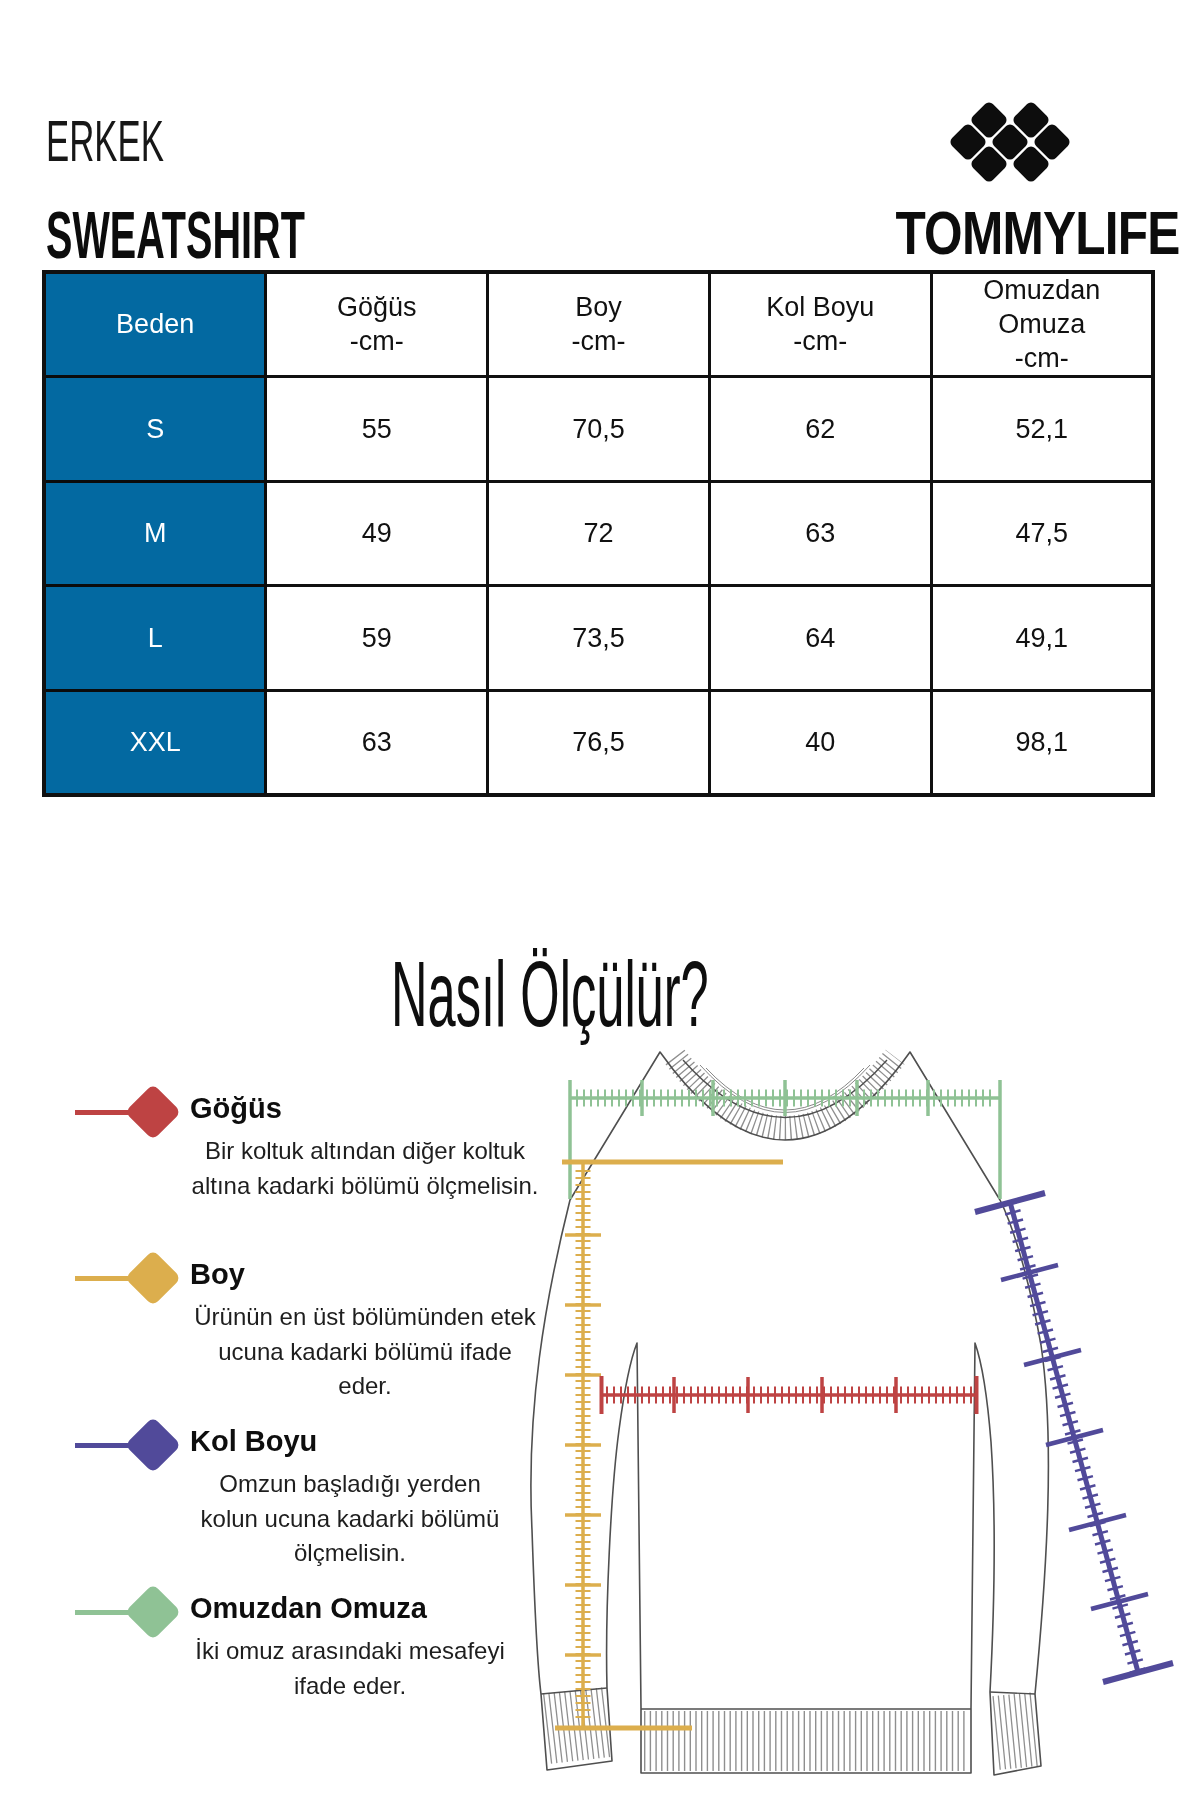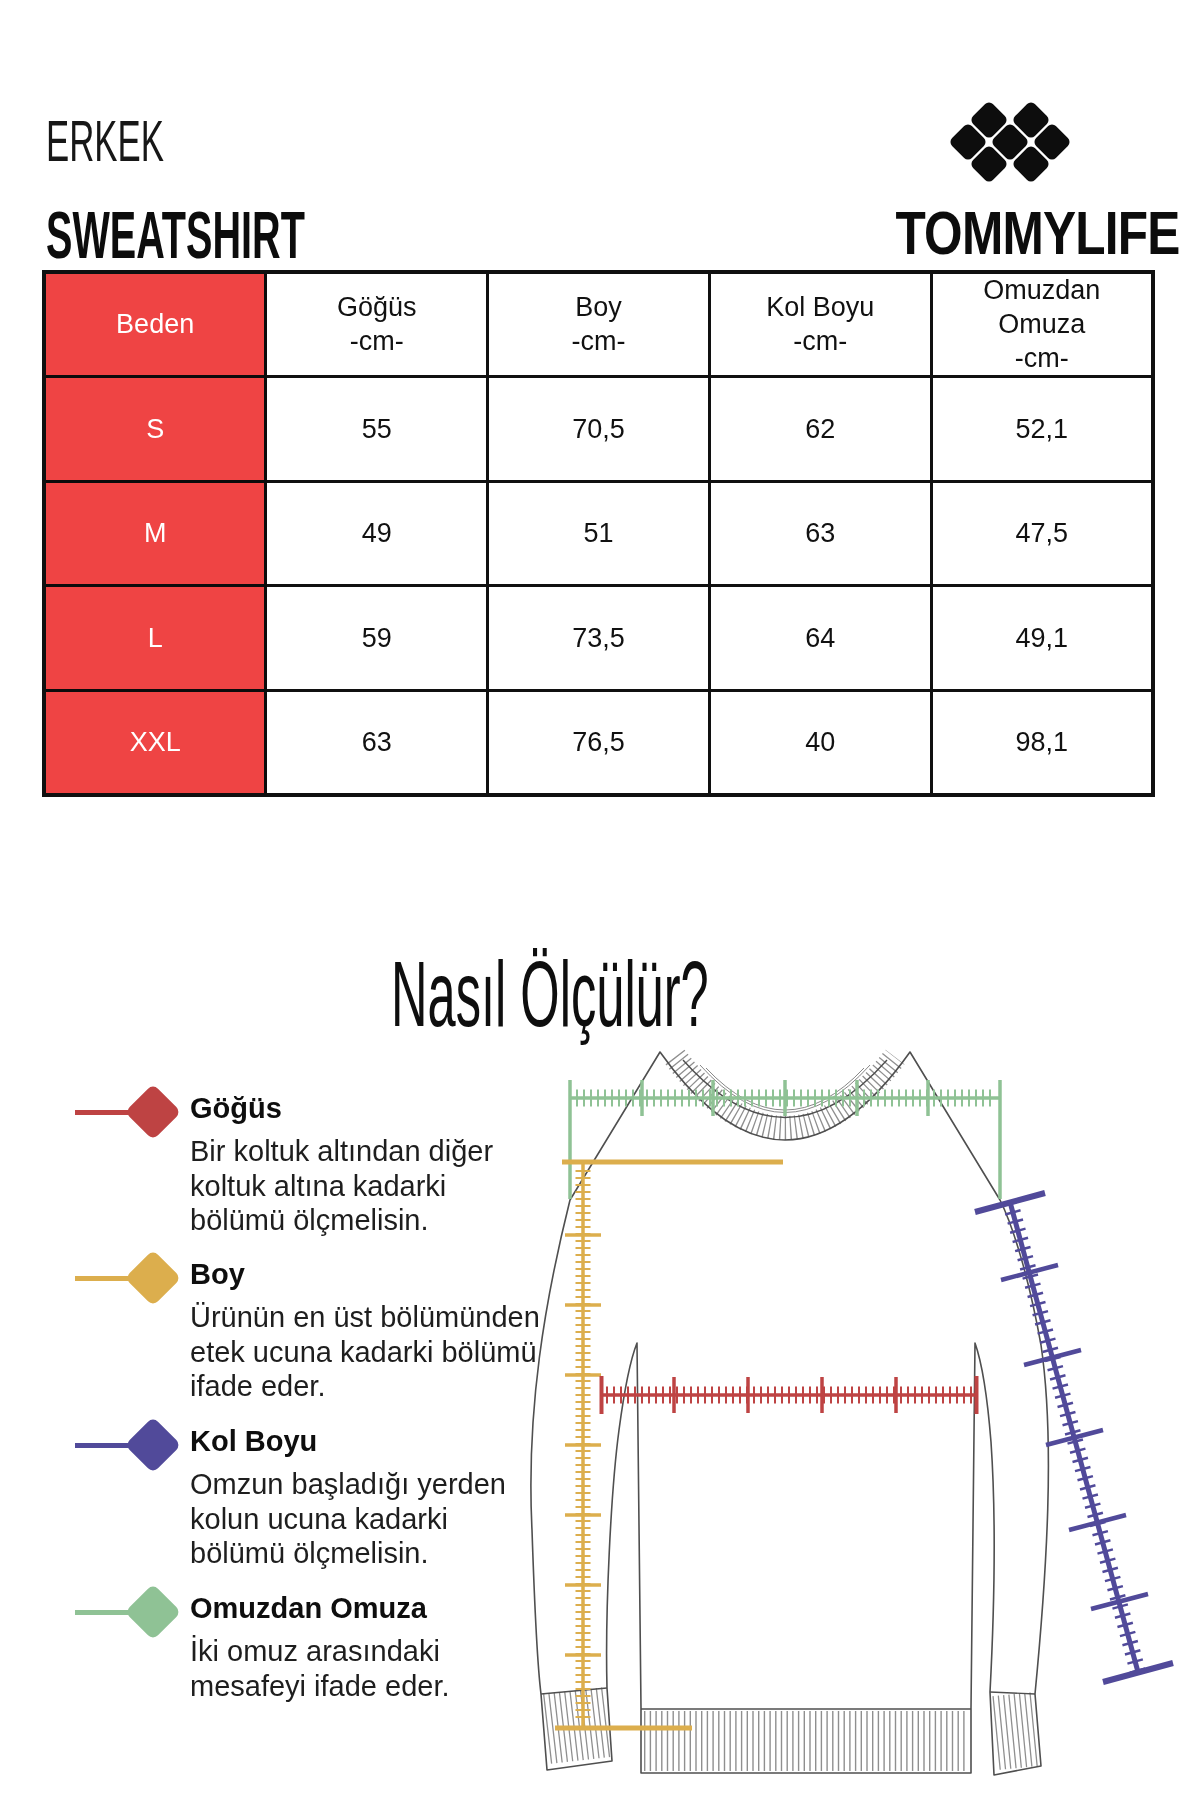--- a/index.html
+++ b/index.html
@@ -26,21 +26,21 @@
                 transform-origin:center; color:#0c0c0c; white-space:nowrap; }
 
   
   .size-table-wrap { position:absolute; left:42px; top:270px; width:1113px; }
   table.size { border-collapse:collapse; width:1113px; table-layout:fixed;
                border:4px solid #101010; }
   table.size th, table.size td { border:3px solid #101010; text-align:center;
                vertical-align:middle; font-weight:400; }
   table.size th { height:90px; font-size:27px; line-height:1.25; }
   table.size td { height:104.5px; font-size:27px; }
-  .dark { background:#ef4444; color:#ffffff; border-color:#0b0b0b !important; }
+  .dark { background:#0369a1; color:#ffffff; border-color:#0b0b0b !important; }
   th.dark { font-size:29px; }
   td.dark { font-size:29px; }
   .col-head .nm { display:block; margin:0 auto; }
   .col-head.wrapped .nm { max-width:150px; }
 
   
   .howto-title { position:absolute; top:948px; left:0; width:1100px; text-align:center; }
   .howto-title span { display:inline-block; font-size:92px; font-weight:400; line-height:1;
                       transform:scaleX(0.55); transform-origin:center; color:#0e0e0e; white-space:nowrap; }
 
@@ -48,21 +48,21 @@
   .li-1{ top:1082px; } .li-2{ top:1248px; } .li-3{ top:1415px; } .li-4{ top:1582px; }
   .marker { position:absolute; left:5px; top:0; width:110px; height:60px; }
   .marker .line { position:absolute; left:0; top:28px; width:82px; height:5px; }
   .marker .diamond { position:absolute; left:58px; top:10px; width:40px; height:40px;
                      border-radius:7px; transform:rotate(45deg); }
   .m-red  .line{background:#be4343;} .m-red  .diamond{background:#be4343;}
   .m-gold .line{background:#dcae4d;} .m-gold .diamond{background:#dcae4d;}
   .m-purp .line{background:#514a9a;} .m-purp .diamond{background:#514a9a;}
   .m-green .line{background:#8fc295;} .m-green .diamond{background:#8fc295;}
   .legend-title { position:absolute; left:120px; top:10px; font-size:29px; font-weight:700; color:#0e0e0e; }
-  .legend-desc  { position:absolute; left:120px; top:52px; font-size:29px; line-height:34.5px; color:#1e1e1e; }
+  .legend-desc  { position:absolute; left:120px; top:52px; font-size:24px; line-height:34.5px; color:#1e1e1e;text-align:center; }
   .li-1 .legend-desc, .li-2 .legend-desc { width:350px; }
   .li-3 .legend-desc, .li-4 .legend-desc { width:320px; }
 
   
   .diagram { position:absolute; left:470px; top:1010px; }
   .garment-outline { fill:#ffffff; stroke:#4f4f4f; stroke-width:1.6; stroke-linejoin:round; }
   .garment-fill { fill:#ffffff; stroke:none; }
   .seam { stroke:#4f4f4f; stroke-width:1.4; fill:none; }
   .seam-thin { stroke:#7a7a7a; stroke-width:0.9; fill:none; }
   .rib { stroke:#8f8f8f; fill:none; }
@@ -115,21 +115,21 @@
     <tr>
       <td class="dark">S</td>
       <td>55</td>
       <td>70,5</td>
       <td>62</td>
       <td>52,1</td>
     </tr>
     <tr>
       <td class="dark">M</td>
       <td>49</td>
-      <td>51</td>
+      <td>72</td>
       <td>63</td>
       <td>47,5</td>
     </tr>
     <tr>
       <td class="dark">L</td>
       <td>59</td>
       <td>73,5</td>
       <td>64</td>
       <td>49,1</td>
     </tr>

